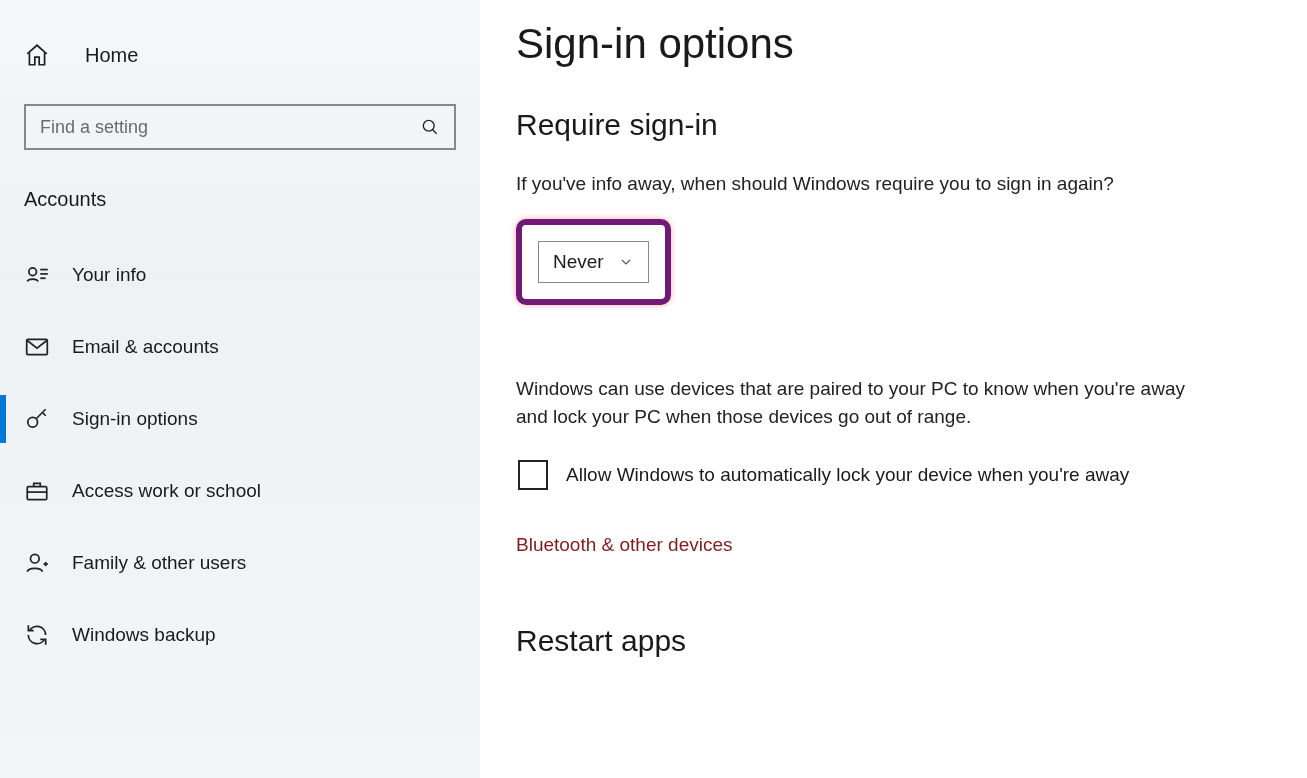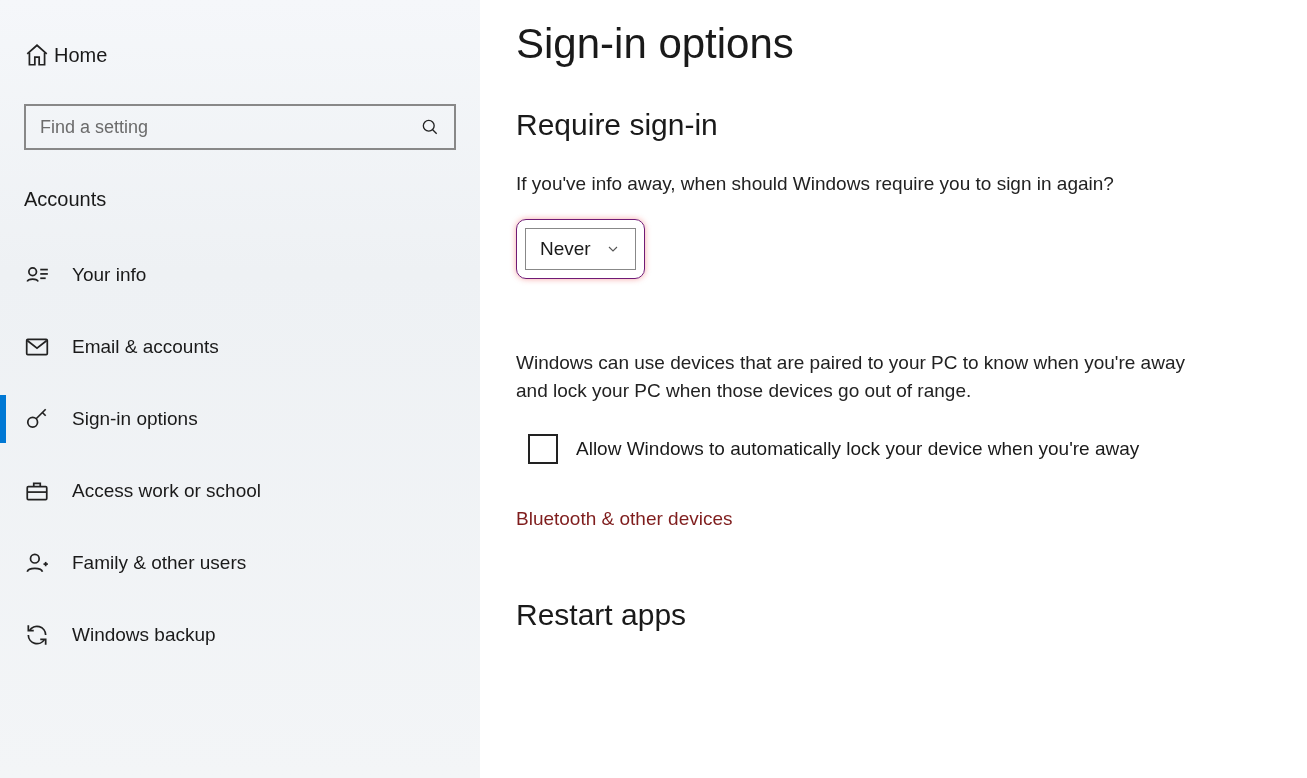--- a/index.html
+++ b/index.html
@@ -17,21 +17,21 @@
   
   .sidebar {
     width: 480px;
     height: 100%;
     background: linear-gradient(180deg, #f5f7fa 0%, #eef1f4 35%, #f3f5f7 100%);
     padding: 30px 0 0 0;
   }
   .home-row {
     display: flex;
     align-items: center;
-    gap: 4px;
+    gap: 35px;
     padding: 12px 24px 20px 24px;
     cursor: pointer;
   }
   .home-row .label { font-size: 20px; }
   .search-wrap { padding: 16px 24px 28px 24px; }
   .search-box {
     width: 100%;
     height: 46px;
     border: 2px solid #888;
     background: transparent;
@@ -91,23 +91,23 @@
   }
   .section-text {
     font-size: 19px;
     color: #222;
     margin-bottom: 20px;
     line-height: 1.5;
     max-width: 700px;
   }
   .dropdown-highlight {
     display: inline-block;
-    border: 1px solid #701a75;
+    border: 6px solid #701a75;
     border-radius: 10px;
-    padding: 8px;
+    padding: 16px;
     box-shadow: 0 0 6px rgba(230,0,0,0.35);
   }
   .dropdown {
     display: inline-flex;
     align-items: center;
     gap: 14px;
     border: 1.5px solid #888;
     background: #fff;
     height: 42px;
     padding: 0 14px 0 14px;
@@ -124,21 +124,21 @@
     gap: 16px;
     margin-bottom: 24px;
   }
   .dyn-head .section-title { margin-bottom: 0; }
   .dyn-icon { width: 34px; height: 34px; display:inline-flex; }
   .dyn-icon svg { width:100%; height:100%; stroke:#222; stroke-width:1.6; fill:none;}
   .checkbox-row {
     display: flex;
     align-items: center;
     gap: 18px;
-    margin: 28px 0 44px 12px;
+    margin: 28px 0 44px 2px;
     cursor: pointer;
   }
   .checkbox {
     width: 30px; height: 30px;
     border: 2.5px solid #222;
     background: #fff;
   }
   .checkbox-row .cb-label { font-size: 19px; }
   .link {
     font-size: 19px;

